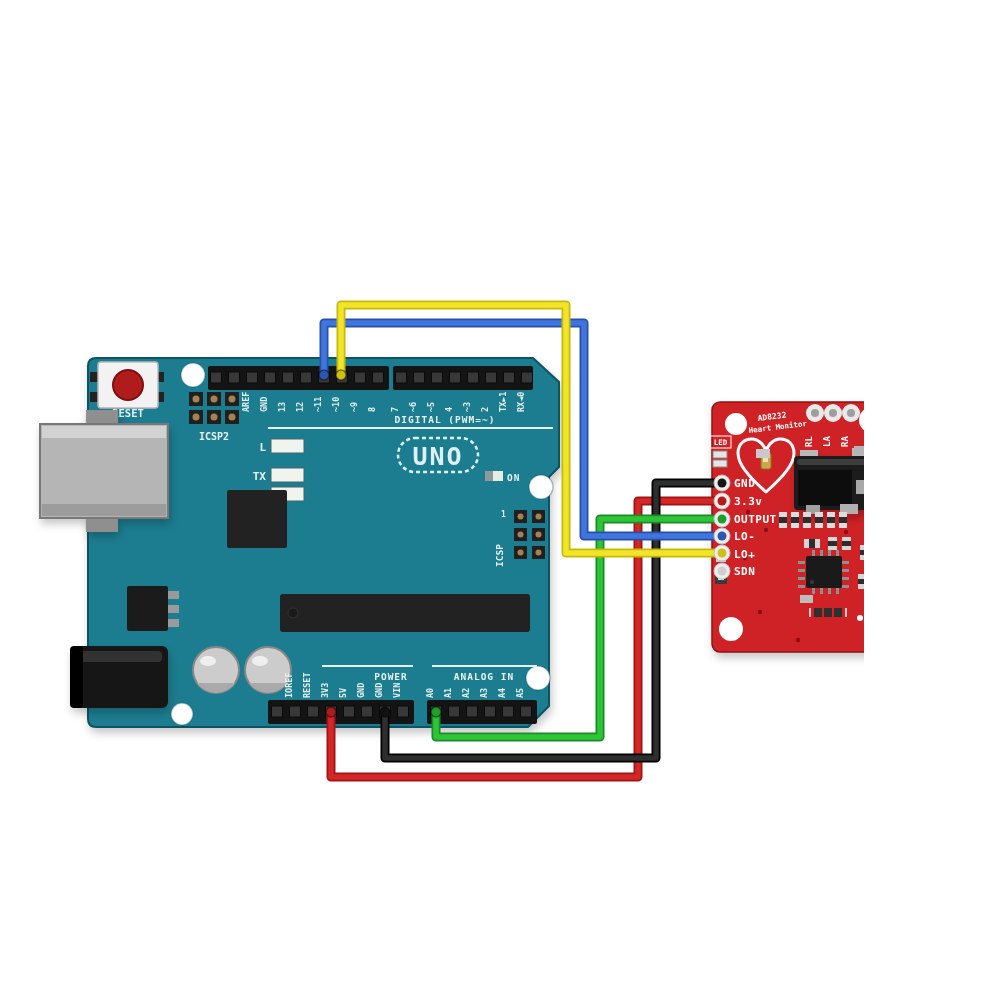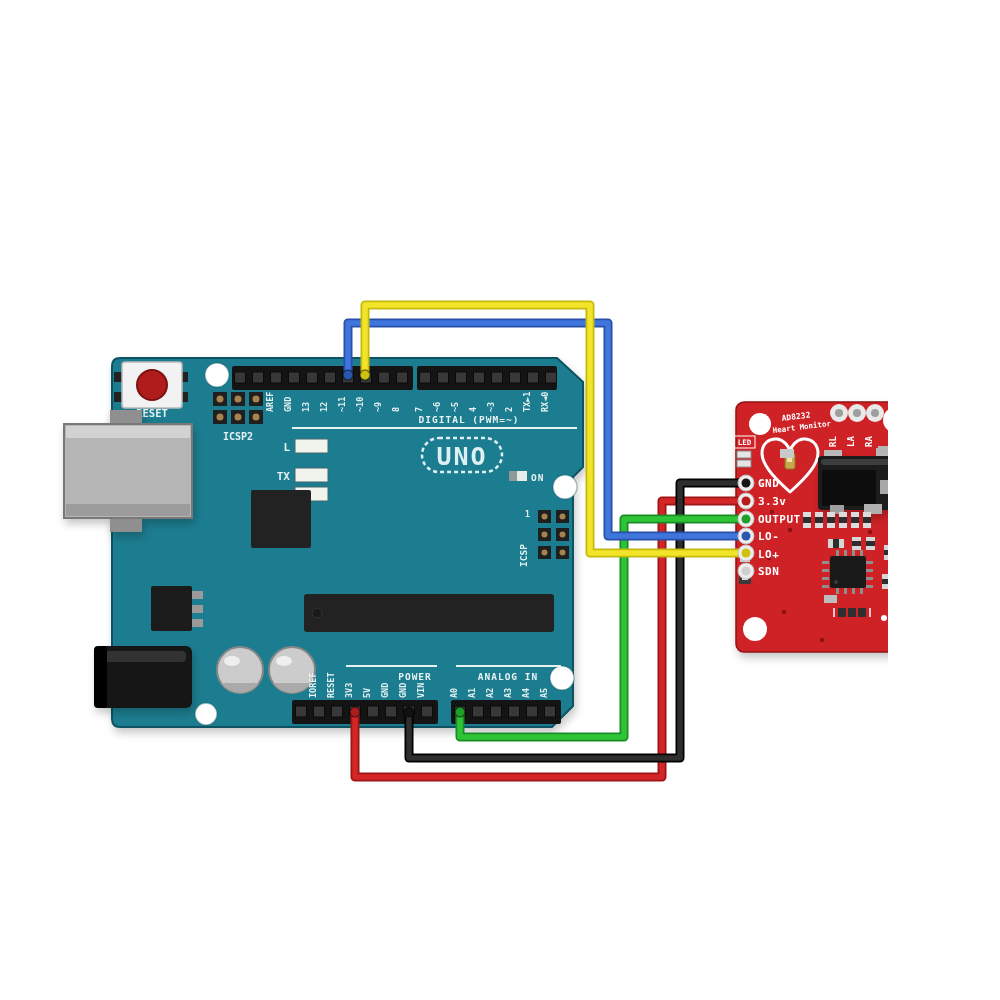--- a/index.html
+++ b/index.html
@@ -1,16 +1,16 @@
 <!DOCTYPE html>
 <html><head>
 <meta charset="utf-8">
 <style>
   html,body{margin:0;padding:0;background:#ffffff;}
-  .stage{width:864px;height:1000px;position:relative;background:#ffffff;overflow:hidden;margin-left:24px;}
+  .stage{width:864px;height:1000px;position:relative;background:#ffffff;overflow:hidden;}
   svg{display:block;}
   text{font-family:"DejaVu Sans Mono","Liberation Mono",monospace;}
   .pl{font-weight:bold;font-size:8.5px;fill:#e6f2f2;}
   .sec{font-weight:bold;font-size:9.5px;fill:#e6f2f2;letter-spacing:1px;}
   .led-lab{font-weight:bold;font-size:11px;fill:#e6f2f2;}
   .logo{font-weight:bold;font-size:25px;fill:#ddf0f3;letter-spacing:2px;}
   .mpin{font-weight:bold;font-size:11px;fill:#ffffff;letter-spacing:0.5px;}
   .mtiny{font-weight:bold;font-size:8px;fill:#ffffff;}
   .mpad{font-weight:bold;font-size:9px;fill:#ffffff;}
 </style>

